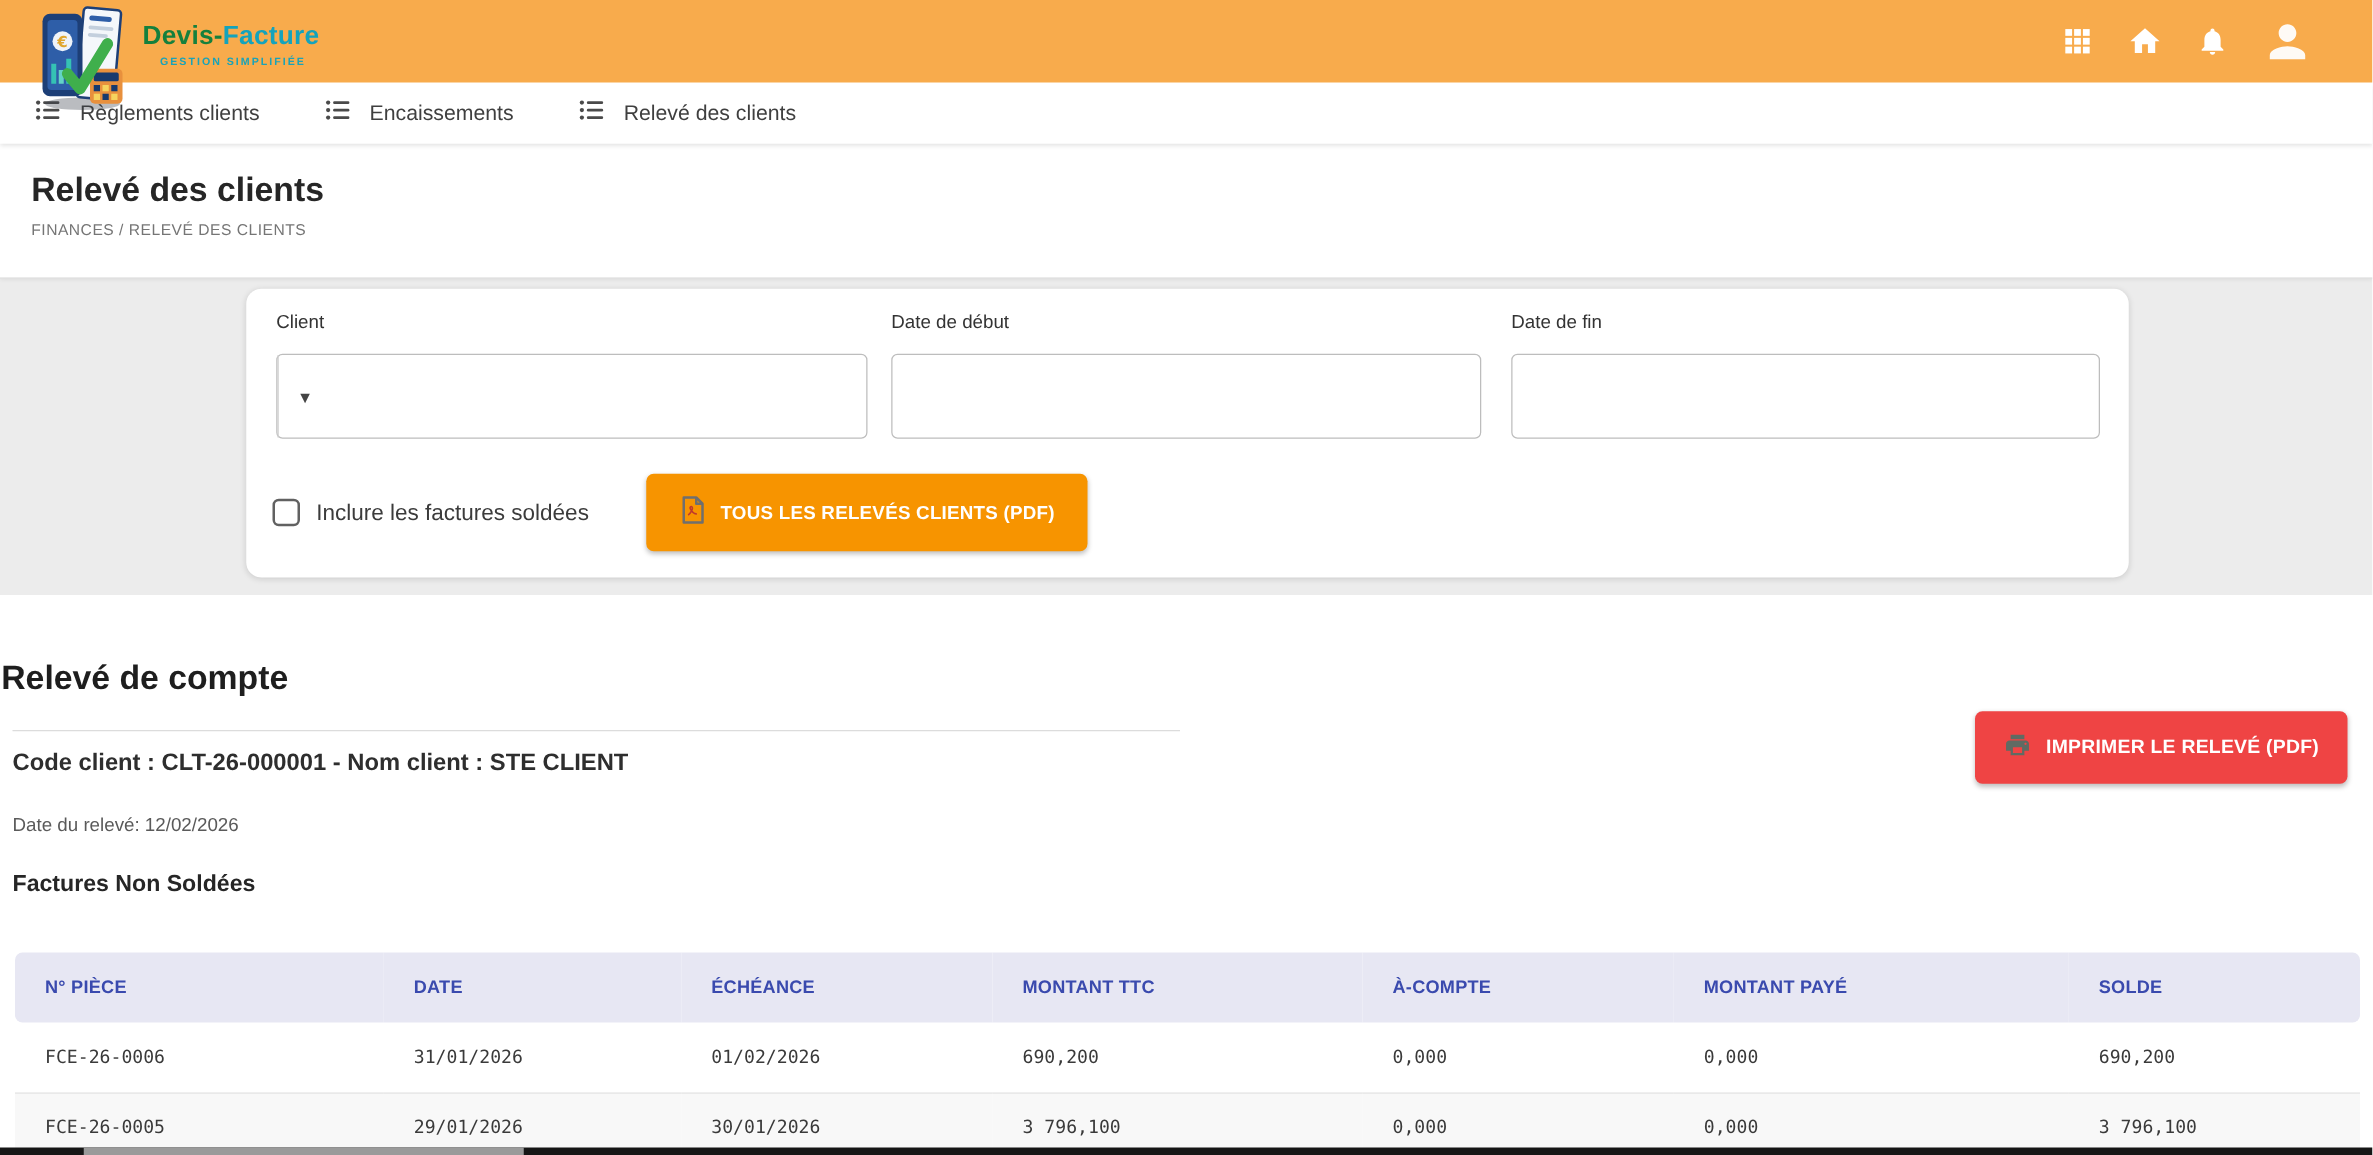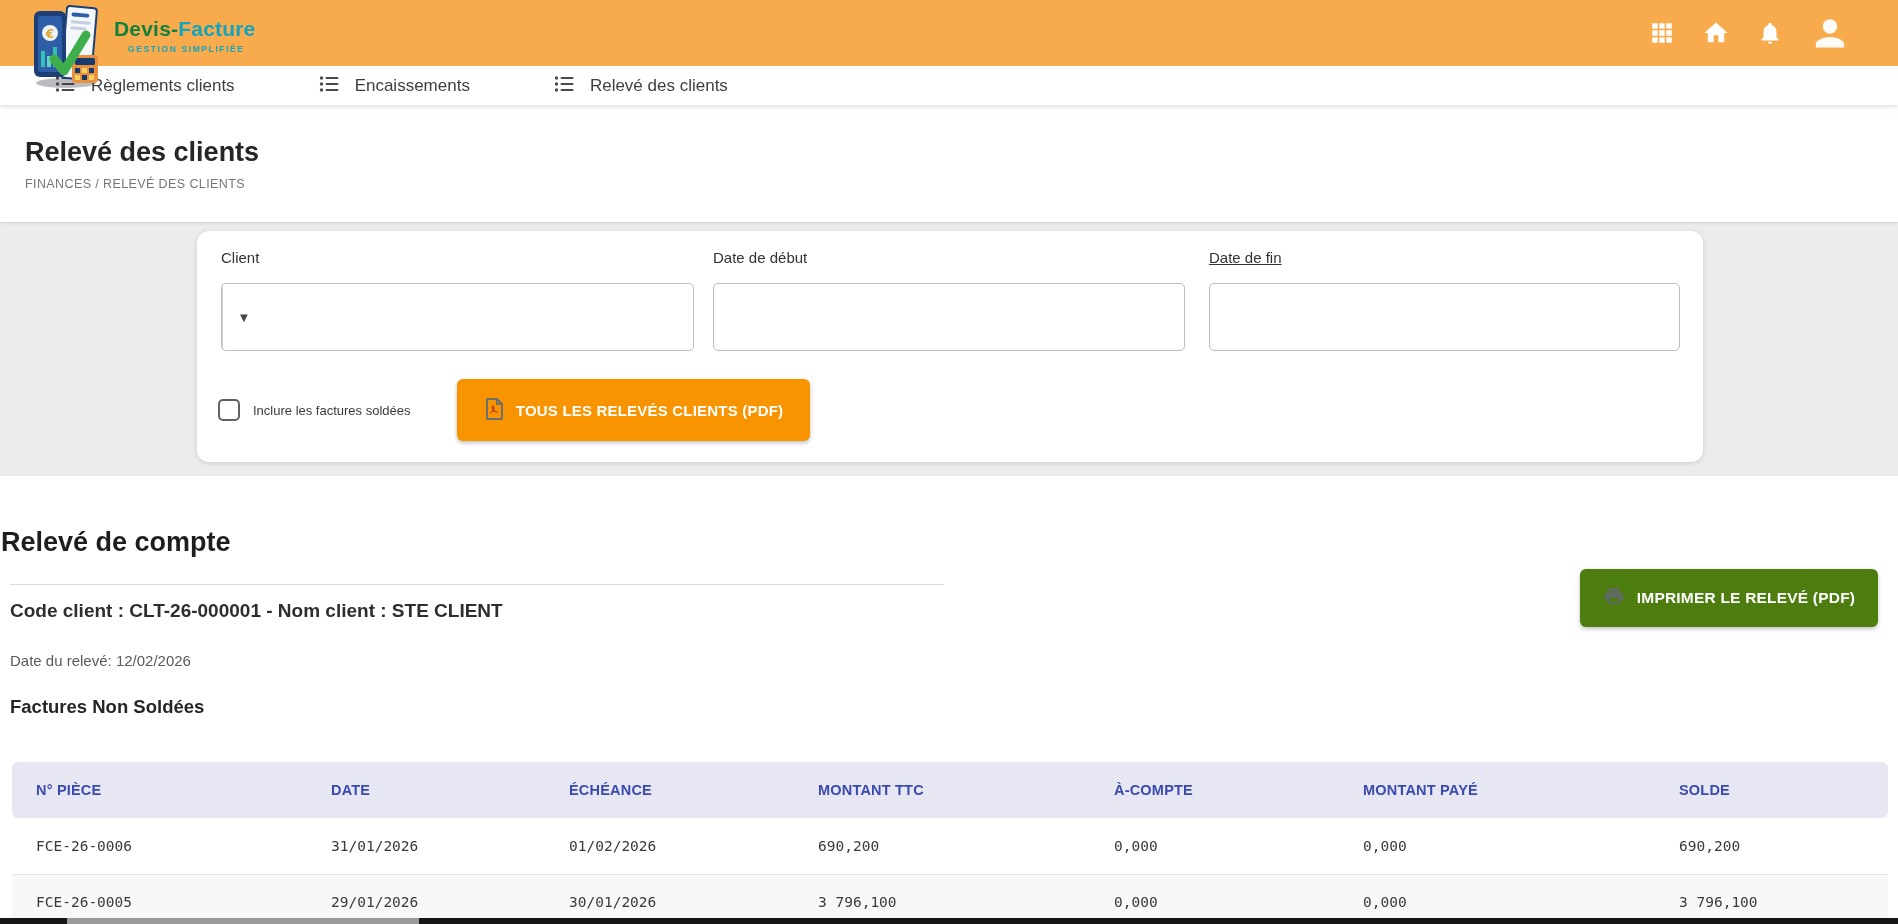--- a/index.html
+++ b/index.html
@@ -12,56 +12,56 @@
   .logo-wrap { position:absolute; left:28px; top:3px; display:flex; align-items:flex-start; z-index:40; }
   .logo-art { width:78px; height:88px; position:relative; }
   .logo-text { margin-left:8px; margin-top:14px; }
   .logo-title { font-size:21px; font-weight:800; letter-spacing:.2px; }
   .logo-title .t1 { color:#15803d; } .logo-title .t2 { color:#14A3BC; }
   .logo-sub { font-size:8.5px; font-weight:700; color:#1AA3B8; letter-spacing:1.6px; margin-top:3px; margin-left:14px; }
   .top-icons { position:absolute; right:48px; top:0; height:66px; display:flex; align-items:center; gap:27px; }
   .top-icons svg { display:block; }
 
   
-  .navbar { position:absolute; left:0; top:66px; width:1898px; height:39px; background:#fff;
-    box-shadow:0 2px 4px rgba(0,0,0,.12); z-index:20; display:flex; align-items:center; padding-left:53px;gap:32px; }
+  .navbar { position:absolute; left:0; top:66px; width:1898px; height:49px; background:#fff;
+    box-shadow:0 2px 4px rgba(0,0,0,.12); z-index:20; display:flex; align-items:center; padding-left:26px; }
   .nav-item { display:flex; align-items:center; gap:14px; margin-right:50px; cursor:pointer; }
   .nav-item .lbl { font-size:17px; color:#3f3f3f; }
 
   
   .title-section { position:absolute; left:0; top:115px; width:1898px; height:108px; background:#fff;
     border-bottom:1px solid #d7d7d7; box-shadow:0 1px 3px rgba(0,0,0,.06); z-index:10; }
   .page-title { position:absolute; left:25px; top:22px; font-size:27px; font-weight:700; color:#262626; }
   .breadcrumb { position:absolute; left:25px; top:62px; font-size:12.5px; color:#757575; letter-spacing:.4px; }
 
   
   .gray-band { position:absolute; left:0; top:223px; width:1898px; height:253px; background:#ECECEC; }
   .filter-card { position:absolute; left:197px; top:231px; width:1506px; height:231px; background:#fff;
     border-radius:12px; box-shadow:0 1px 5px rgba(0,0,0,.14); }
   .f-label { position:absolute; top:18px; font-size:15px; color:#333; }
-  .f-label.l1 { left:24px; } .f-label.l2 { left:516px; } .f-label.l3 { left:1012px;text-decoration:underline; }
+  .f-label.l1 { left:24px; } .f-label.l2 { left:516px; } .f-label.l3 { left:1012px; }
   .f-input { position:absolute; top:52px; height:68px; border:1px solid #bdbdbd; border-radius:5px; background:#fff; }
   .f-select { left:24px; width:473px; display:flex; align-items:center; cursor:pointer; }
   .f-select .sel-text { padding-left:38px; font-size:15px; color:#2e2e2e; flex:1; }
   .f-select .sel-div { width:1px; height:100%; background:#cfcfcf; }
   .f-select .sel-caret { width:42px; display:flex; align-items:center; justify-content:center; color:#444; font-size:13px; }
   .f-date1 { left:516px; width:472px; } .f-date2 { left:1012px; width:471px; }
   .check-row { position:absolute; left:21px; top:148px; height:62px; display:flex; align-items:center; }
   .checkbox { width:22px; height:22px; border:2px solid #616161; border-radius:5px; background:#fff; cursor:pointer; }
-  .check-label { margin-left:13px; margin-right:35px; font-size:13px; color:#3b3b3b; }
+  .check-label { margin-left:13px; margin-right:35px; font-size:18px; color:#3b3b3b; }
   .btn { border:none; border-radius:6px; color:#fff; font-weight:700; font-size:15px;
     font-family:"Liberation Sans",sans-serif; cursor:pointer; box-shadow:0 2px 4px rgba(0,0,0,.25);
     display:flex; align-items:center; justify-content:center; letter-spacing:.2px; }
   .btn-afficher { width:130px; height:62px; background:#10A9BF; }
   .btn-pdf-all { width:353px; height:62px; background:#F79400; margin-left:11px; gap:11px; }
 
   
   .statement-title { position:absolute; left:1px; top:527px; font-size:27px; font-weight:700; color:#1e1e1e; }
   .statement-underline { position:absolute; left:10px; top:584px; width:934px; height:1px; background:#dcdcdc; }
-  .btn-print { position:absolute; left:1580px; top:569px; width:298px; height:58px; background:#4d7c0f;
+  .btn-print { position:absolute; left:1580px; top:569px; width:298px; height:58px; background:#ef4444;
     border-radius:6px; gap:12px; font-size:15.5px; }
   .client-line { position:absolute; left:10px; top:600px; font-size:19px; font-weight:700; color:#2e2e2e; }
   .date-line { position:absolute; left:10px; top:652px; font-size:15px; color:#5a5a5a; }
   .section-title { position:absolute; left:10px; top:696px; font-size:18.5px; font-weight:700; color:#262626; }
 
   
   .invoice-table { position:absolute; left:12px; top:762px; width:1876px; border-collapse:collapse; }
   .invoice-table th { background:#E7E7F3; color:#3A4AAE; font-size:14.5px; font-weight:700;
     text-align:left; height:56px; padding-left:24px; letter-spacing:.2px; }
   .invoice-table th:first-child { border-top-left-radius:6px; border-bottom-left-radius:6px; }

